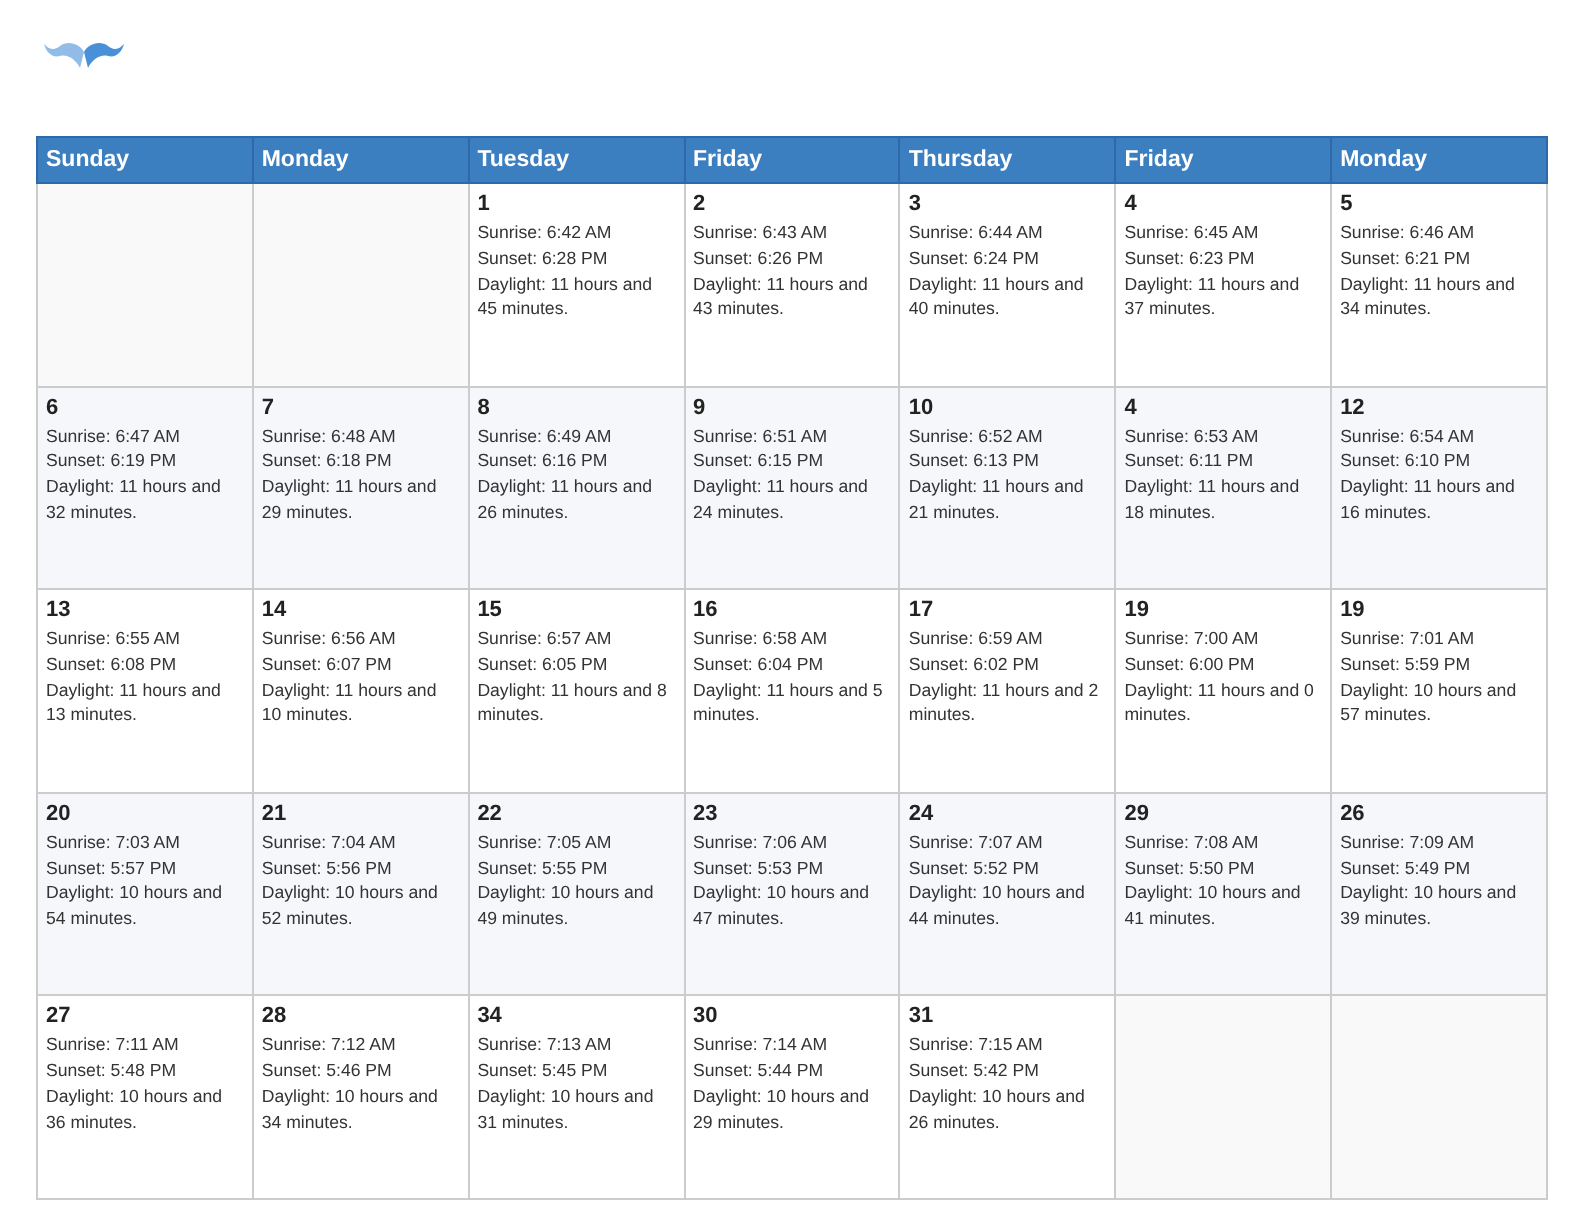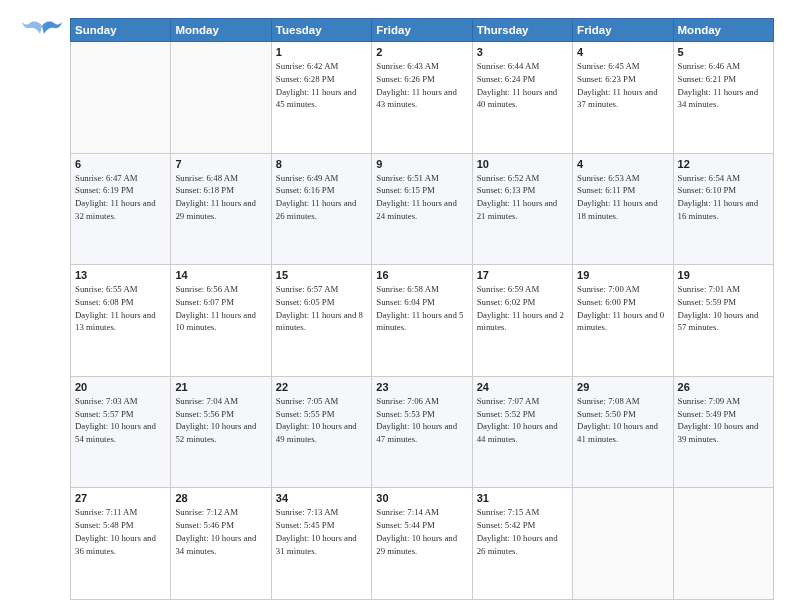--- a/index.html
+++ b/index.html
@@ -8,21 +8,21 @@
       background: #fff;
       width: 792px;
       height: 612px;
       overflow: hidden;
     }
     .page {
       width: 792px;
       height: 612px;
       padding: 18px 18px 12px 18px;
       display: flex;
-      flex-direction: row;
+      flex-direction: column;
     }
     .header {
       display: flex;
       justify-content: space-between;
       align-items: flex-start;
       margin-bottom: 10px;
     }
     .title-block {
       text-align: right;
     }
@@ -66,21 +66,20 @@
       font-size: 11px;
       font-weight: bold;
       color: #222;
       display: block;
       margin-bottom: 2px;
     }
     .day-info {
       font-size: 8.8px;
       color: #333;
       line-height: 1.45;
-      font-family: Liberation Serif, serif;
     }
     .empty-cell {
       background: #f9f9f9 !important;
     }
     .logo-container {
       display: flex;
       align-items: center;
       gap: 4px;
     }
     .logo-svg {

